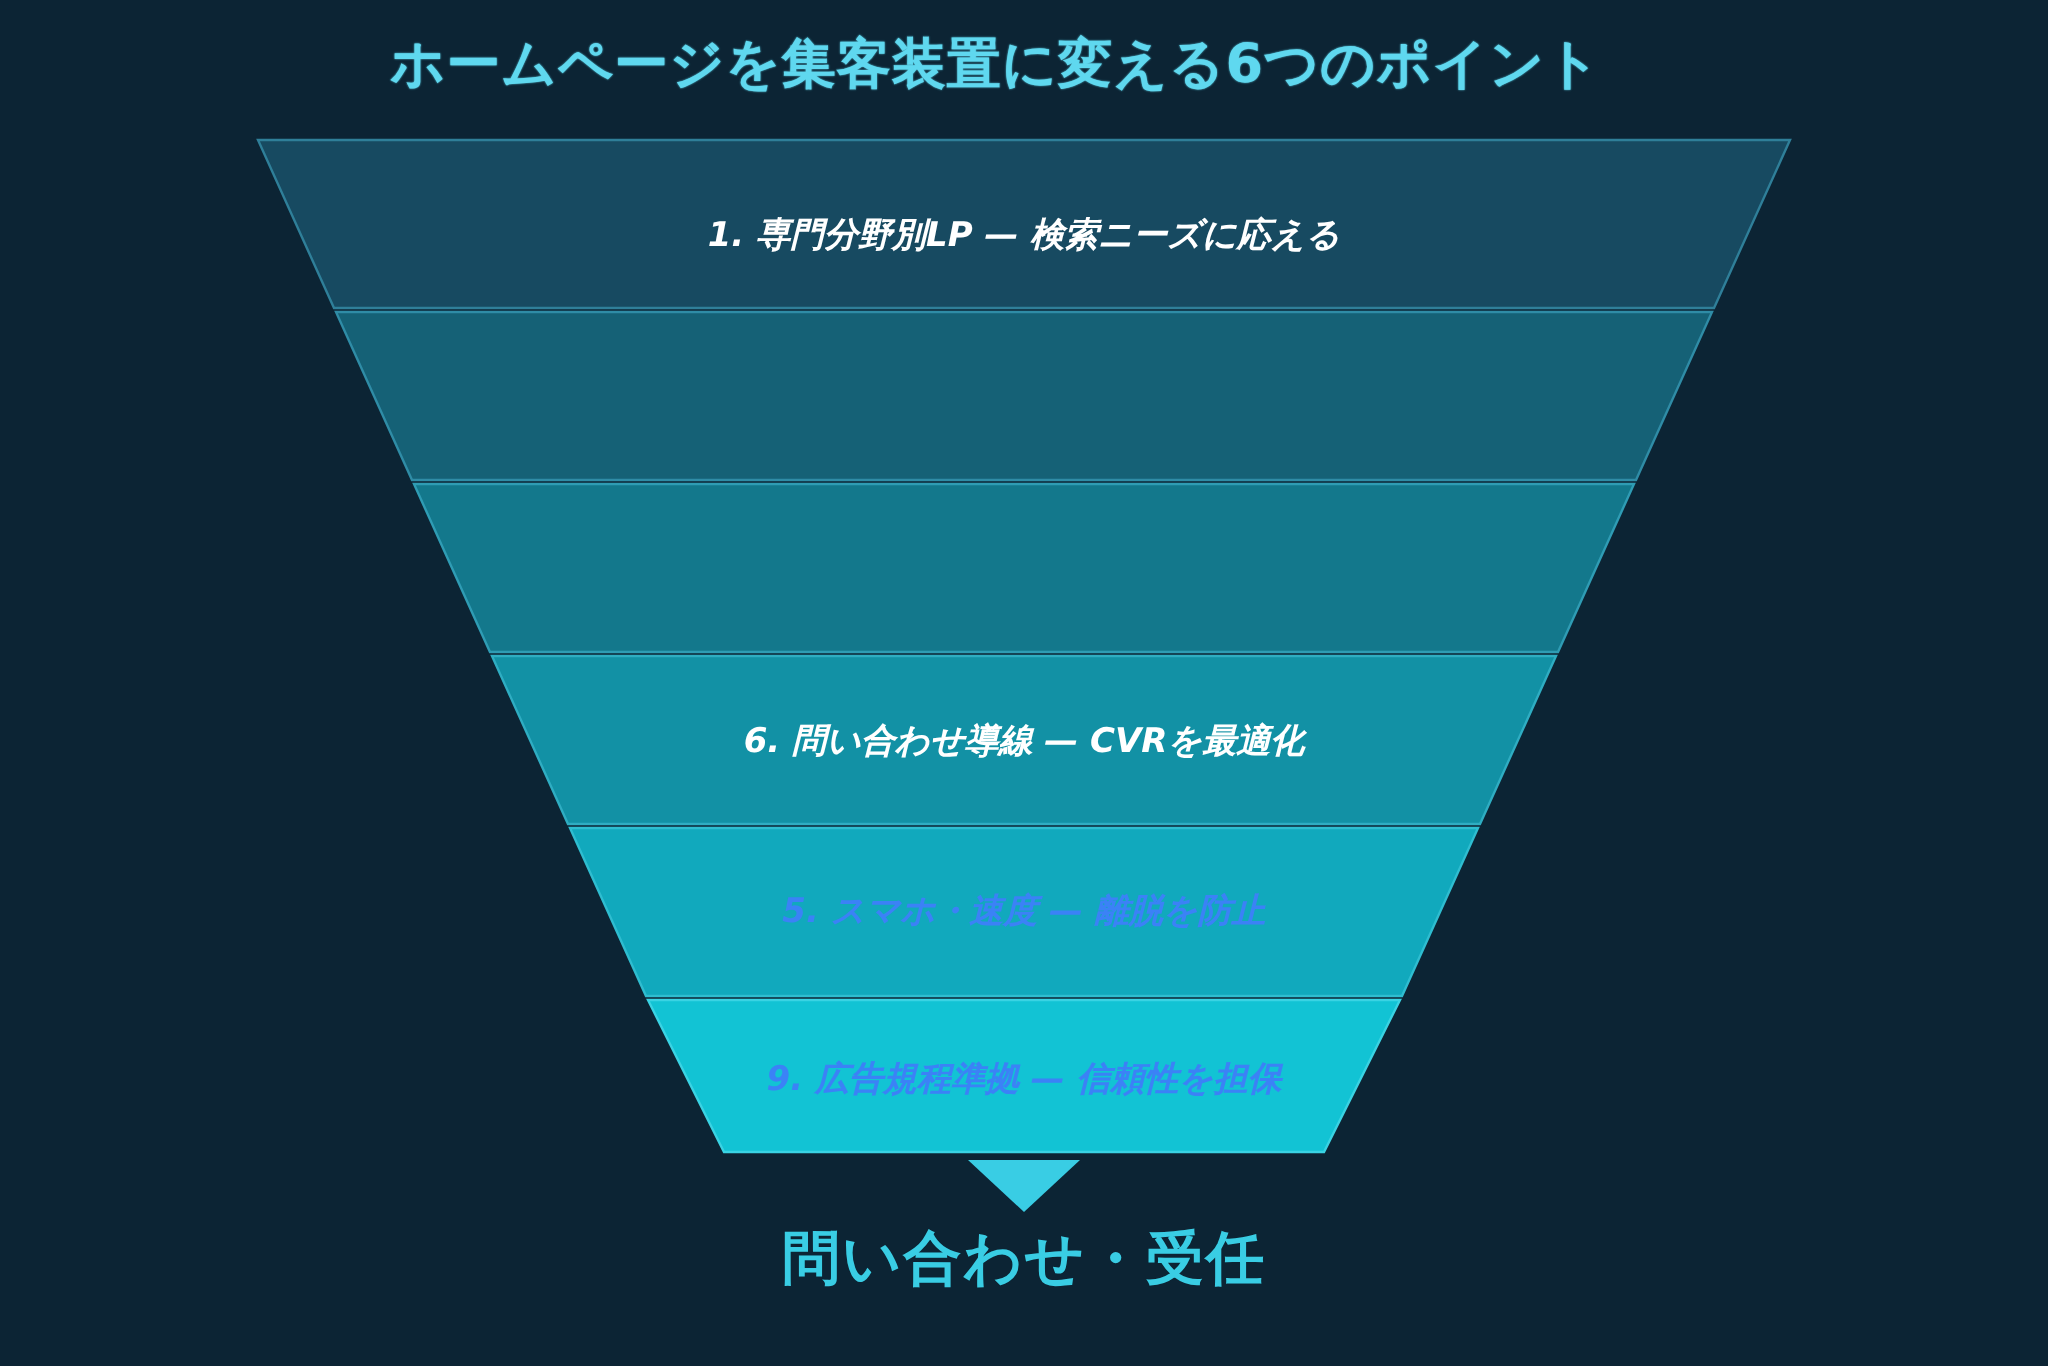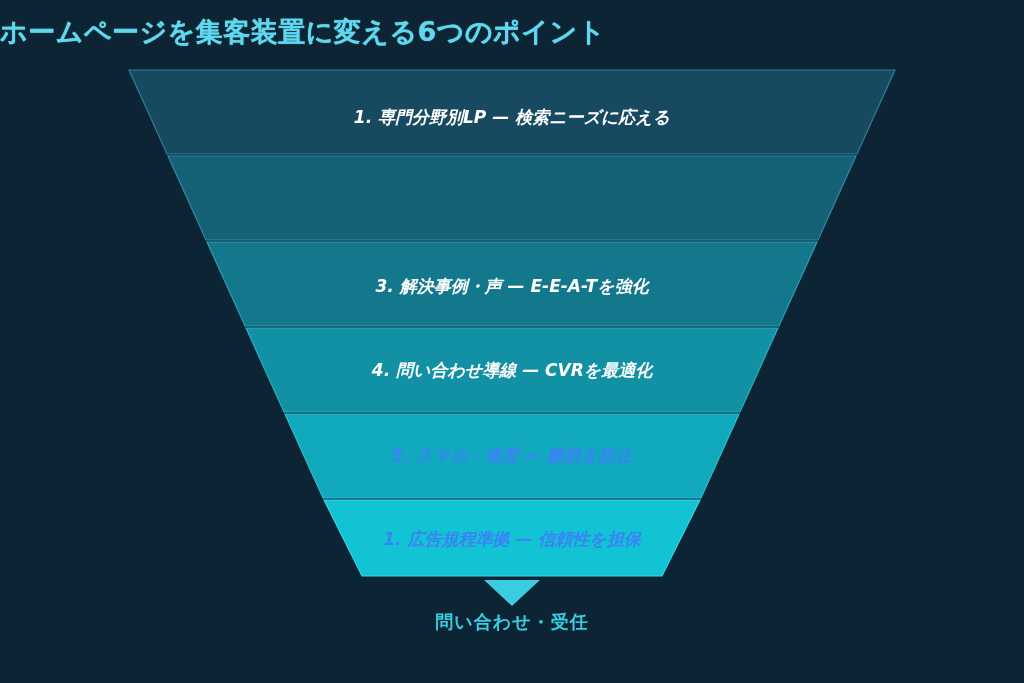--- a/index.html
+++ b/index.html
@@ -18,21 +18,21 @@
     height: 683px;
     background: #0c2434;
   }
 
   
   #title {
     position: absolute;
     left: 0;
     top: 14px;
     width: 996px;
-    text-align: left;
+    text-align: center;
     font-size: 27px;
     font-weight: 700;
     letter-spacing: 0.5px;
     color: #5fd8ef;
     text-shadow: 0 0 1px #5fd8ef;
   }
 
   
   #funnel {
     position: absolute;
@@ -67,21 +67,21 @@
     border-left: 28px solid transparent;
     border-right: 28px solid transparent;
     border-top: 26px solid #36c9e0;
   }
   #outlet-caption {
     position: absolute;
     left: 0;
     top: 610px;
     width: 1024px;
     text-align: center;
-    font-size: 18px;
+    font-size: 29px;
     font-weight: 700;
     color: #39cde4;
     letter-spacing: 1px;
   }
 </style>
 </head>
 <body>
 
 <div id="stage" style="background: rgb(12, 36, 52);">
 
@@ -92,21 +92,20 @@
       <polygon points="129,4 895,4 857,88 167,88" stroke="#2f7f99" stroke-width="1.2" fill="#174a61"></polygon>
       <polygon points="168,90 856,90 818,174 206,174" stroke="#2f8ca6" stroke-width="1.2" fill="#156176"></polygon>
       <polygon points="207,176 817,176 779,260 245,260" stroke="#2f9cb4" stroke-width="1.2" fill="#13788c"></polygon>
       <polygon points="246,262 778,262 740,346 284,346" stroke="#2fadc2" stroke-width="1.2" fill="#1291a5"></polygon>
       <polygon points="285,348 739,348 701,432 323,432" stroke="#2fbdd0" stroke-width="1.2" fill="#11a9bd"></polygon>
       <polygon points="324,434 700,434 662,510 362,510" stroke="#3ad3e3" stroke-width="1.2" fill="#12c3d4"></polygon>
     </g>
   </svg>
 
   <div class="seg-label" style="top:106px">1. 専門分野別LP  —  検索ニーズに応える</div>
-  <div class="seg-label" style="top:275px">3. 解決事例・声  —  E-E-A-Tを強化</div>
-  <div class="seg-label" style="top:359px">4. 問い合わせ導線  —  CVRを最適化</div>
+  <div class="seg-label" style="top:359px">6. 問い合わせ導線  —  CVRを最適化</div>
   <div class="seg-label bright" style="top:444px">5. スマホ・速度  —  離脱を防止</div>
-  <div class="seg-label bright" style="top:528px">1. 広告規程準拠  —  信頼性を担保</div>
+  <div class="seg-label bright" style="top:528px">9. 広告規程準拠  —  信頼性を担保</div>
 
   <div id="outlet-arrow" style="border-top-color: rgb(57, 205, 228);"></div>
   <div id="outlet-caption" style="color: rgb(57, 205, 228);">問い合わせ・受任</div>
 
 </div>
 
 </body></html>

